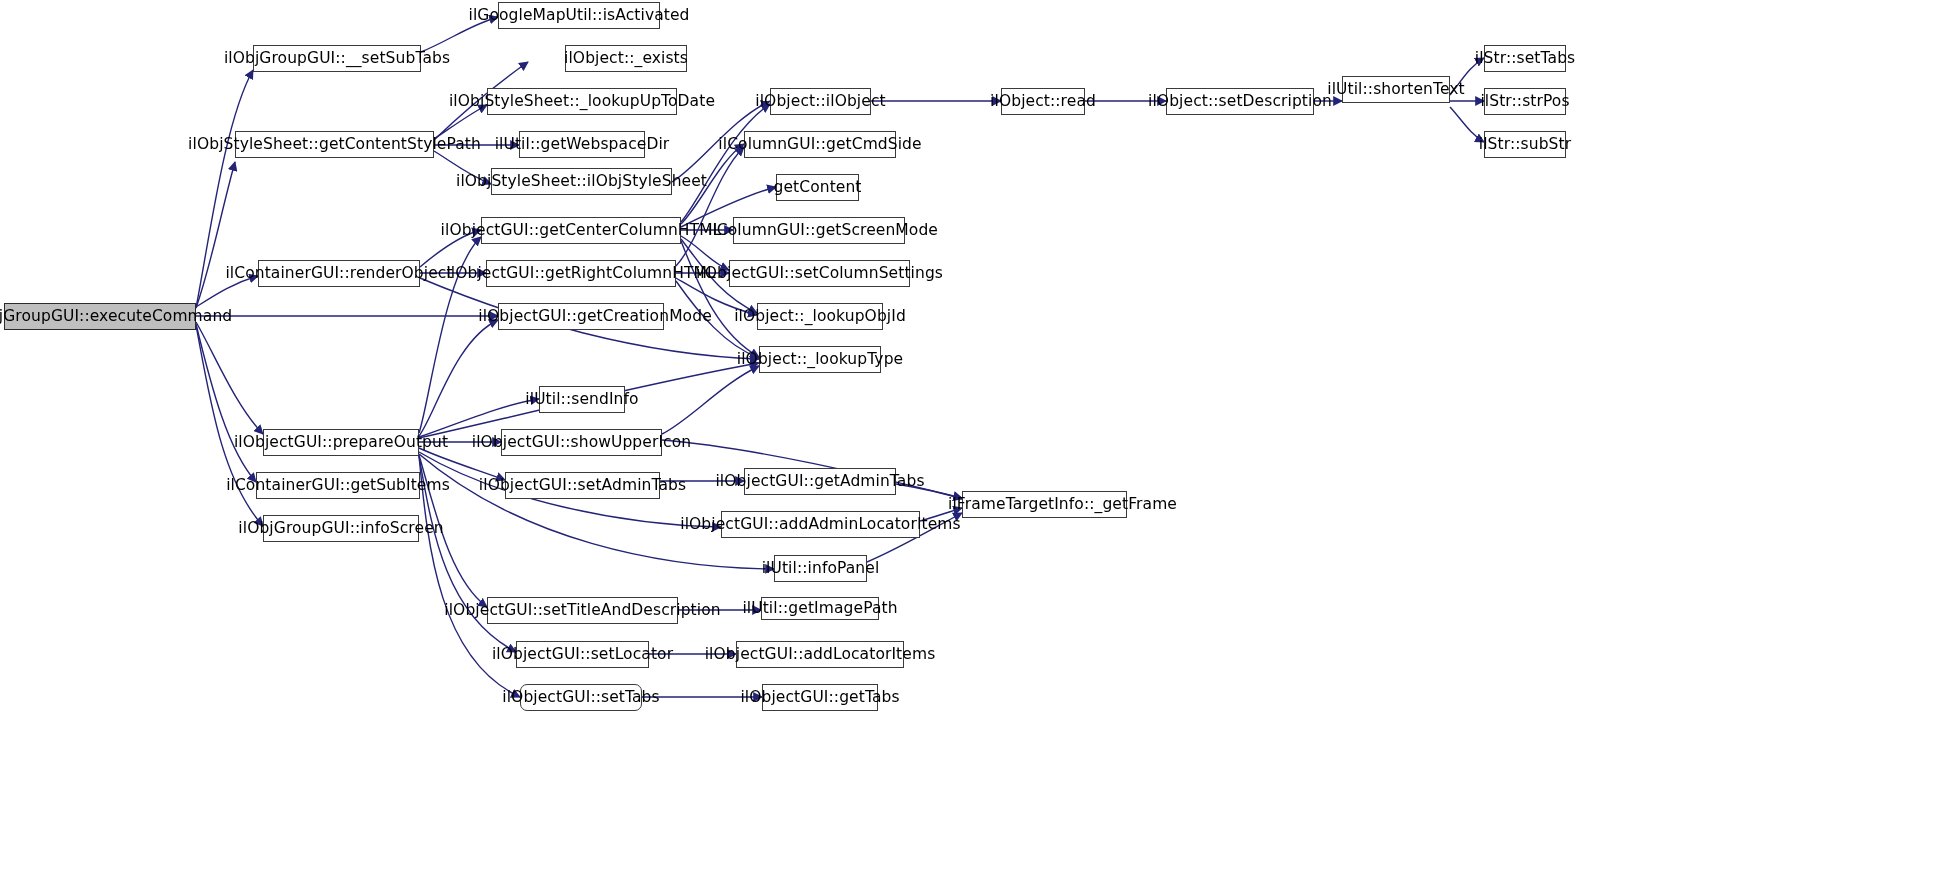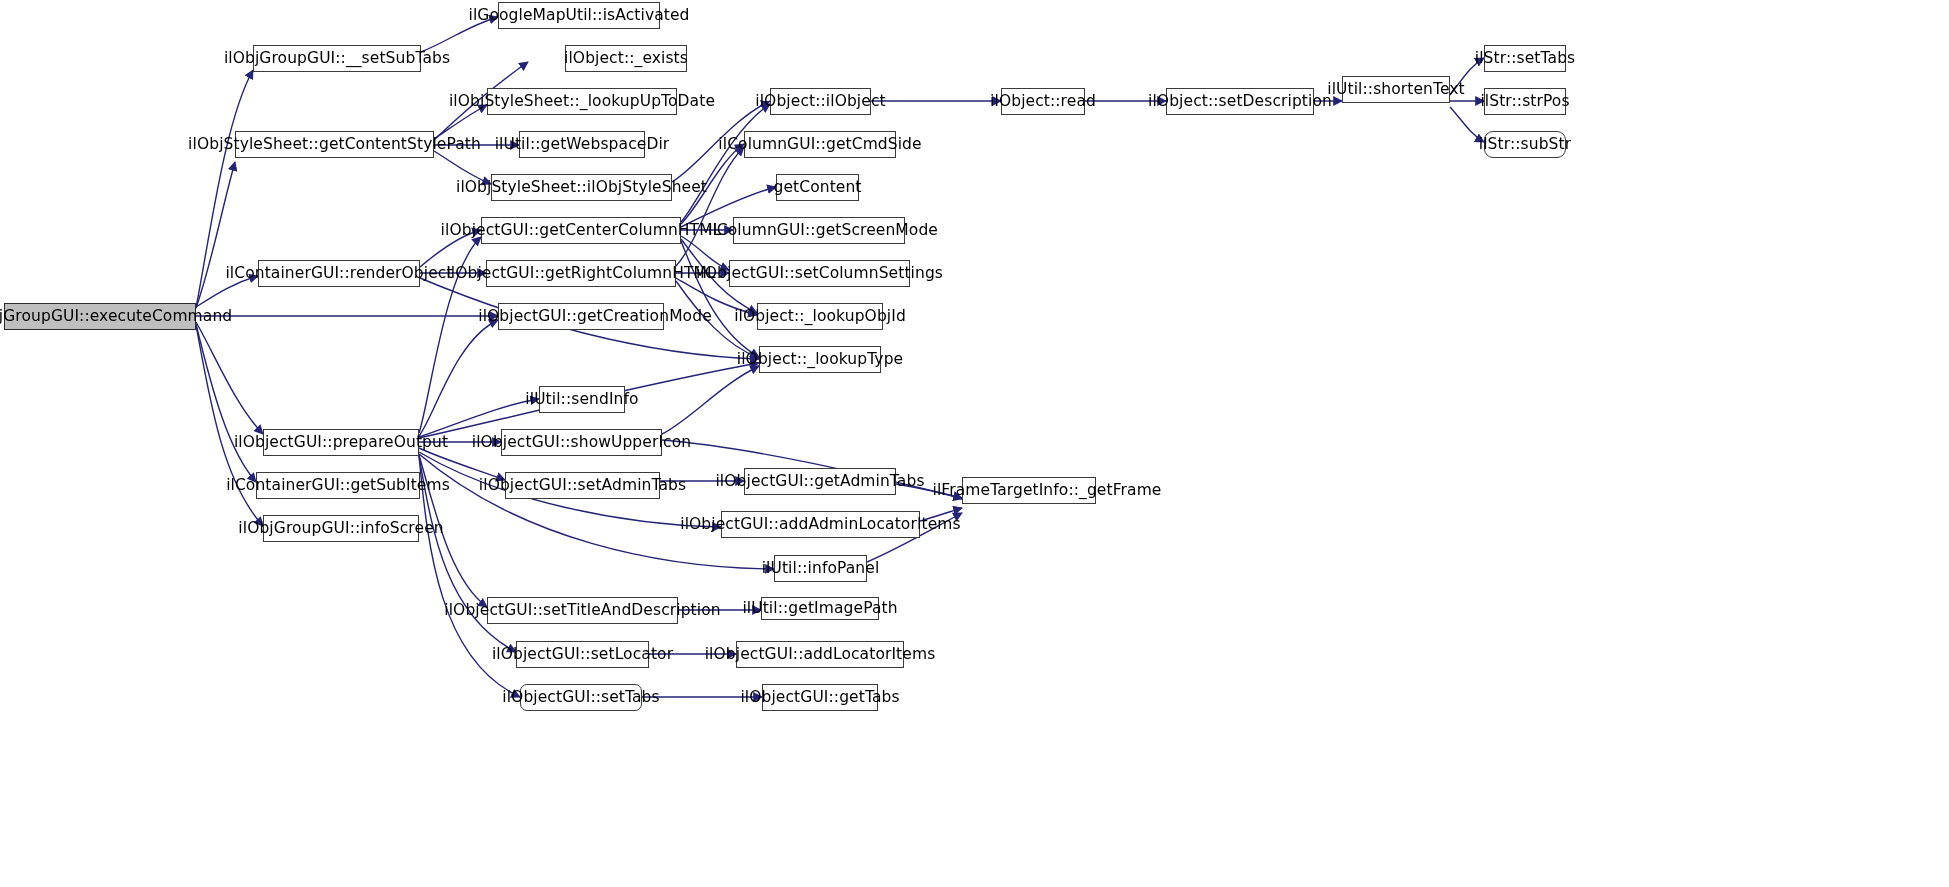--- a/index.html
+++ b/index.html
@@ -140,21 +140,21 @@
       </div>
       <div class="node" style="left: 545px; top: 45px; width: 122px; height: 27px; margin-left: 20px;">
         <span class="node-label">ilObject::_exists</span>
       </div>
       <div class="node" style="left: 487px; top: 88px; width: 190px; height: 27px;">
         <span class="node-label">ilObjStyleSheet::_lookupUpToDate</span>
       </div>
       <div class="node" style="left: 519px; top: 131px; width: 126px; height: 27px;">
         <span class="node-label">ilUtil::getWebspaceDir</span>
       </div>
-      <div class="node" style="left: 491px; top: 174px; width: 181px; height: 27px;">
+      <div class="node" style="left: 491px; top: 168px; width: 181px; height: 27px;">
         <span class="node-label">ilObjStyleSheet::ilObjStyleSheet</span>
       </div>
       <div class="node" style="left: 481px; top: 217px; width: 200px; height: 27px;">
         <span class="node-label">ilObjectGUI::getCenterColumnHTML</span>
       </div>
       <div class="node" style="left: 486px; top: 260px; width: 190px; height: 27px;">
         <span class="node-label">ilObjectGUI::getRightColumnHTML</span>
       </div>
       <div class="node" style="left: 498px; top: 303px; width: 166px; height: 27px; padding-left: 28px;">
         <span class="node-label">ilObjectGUI::getCreationMode</span>
@@ -209,35 +209,35 @@
       </div>
       <div class="node" style="left: 761px; top: 597px; width: 118px; height: 23px;">
         <span class="node-label">ilUtil::getImagePath</span>
       </div>
       <div class="node" style="left: 736px; top: 641px; width: 168px; height: 27px;">
         <span class="node-label">ilObjectGUI::addLocatorItems</span>
       </div>
       <div class="node" style="left: 762px; top: 684px; width: 116px; height: 27px;">
         <span class="node-label">ilObjectGUI::getTabs</span>
       </div>
-      <div class="node" style="left: 962px; top: 477px; width: 134px; height: 27px; padding-left: 36px;">
+      <div class="node" style="left: 962px; top: 491px; width: 165px; height: 27px; padding-left: 36px;">
         <span class="node-label">ilFrameTargetInfo::_getFrame</span>
       </div>
       <div class="node" style="left: 1001px; top: 88px; width: 84px; height: 27px;">
         <span class="node-label">ilObject::read</span>
       </div>
       <div class="node" style="left: 1166px; top: 88px; width: 148px; height: 27px;">
         <span class="node-label">ilObject::setDescription</span>
       </div>
       <div class="node" style="left: 1342px; top: 76px; width: 108px; height: 27px;">
         <span class="node-label">ilUtil::shortenText</span>
       </div>
       <div class="node" style="left: 1484px; top: 45px; width: 82px; height: 27px;">
         <span class="node-label">ilStr::setTabs</span>
       </div>
       <div class="node" style="left: 1484px; top: 88px; width: 82px; height: 27px;">
         <span class="node-label">ilStr::strPos</span>
       </div>
-      <div class="node" style="left: 1484px; top: 131px; width: 82px; height: 27px; border-radius: 9px;">
+      <div class="node" style="left: 1484px; top: 131px; width: 82px; height: 27px;">
         <span class="node-label">ilStr::subStr</span>
       </div>
     </div>
 </div>
 
 </body></html>

